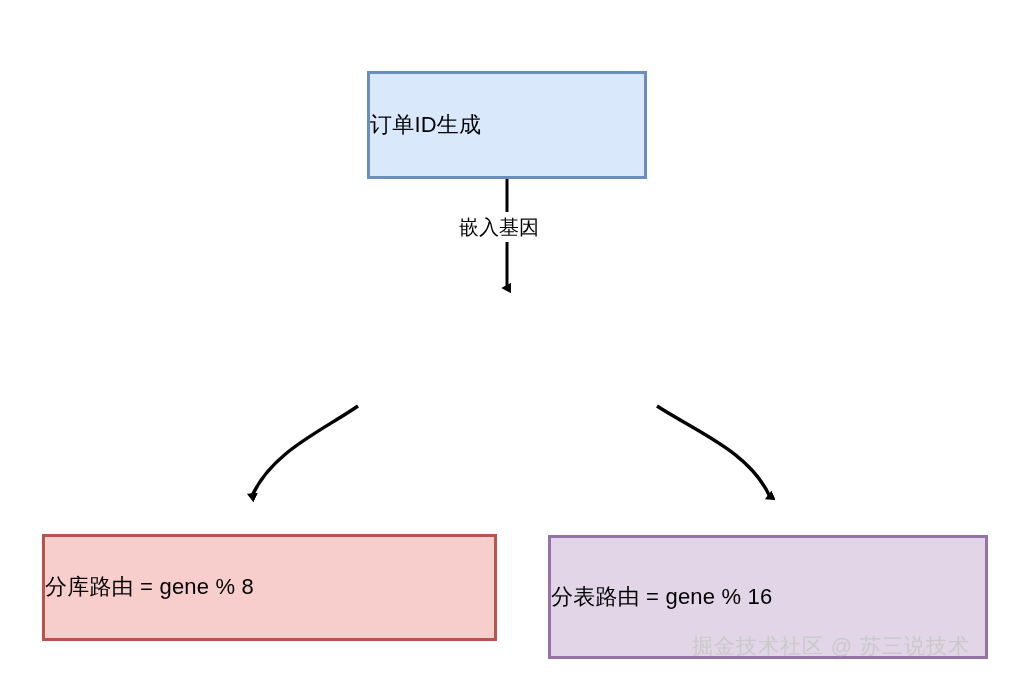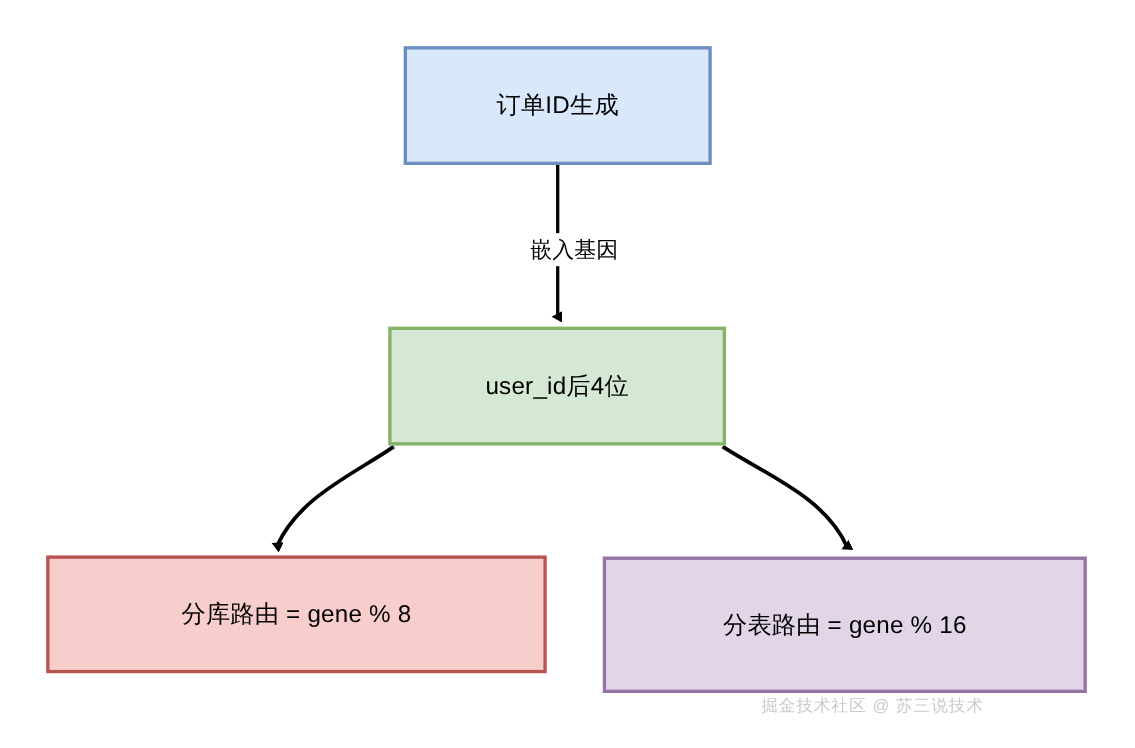--- a/index.html
+++ b/index.html
@@ -27,22 +27,23 @@
     top: 0;
     width: 1032px;
     height: 680px;
     pointer-events: none;
   }
   .node {
     position: absolute;
     box-sizing: border-box;
     display: flex;
     align-items: center;
-    justify-content: center;
+    justify-content: flex-start;
     text-align: center;
+    margin-top: 29px;
   }
   .node-label {
     font-size: 22px;
     color: #000000;
     line-height: 1.2;
     letter-spacing: 0.2px;
     white-space: nowrap;
   }
   #node-order-id {
     left: 367px;
@@ -71,37 +72,37 @@
   #node-table-route {
     left: 548px;
     top: 506px;
     width: 440px;
     height: 124px;
     background: #e1d5e7;
     border: 3px solid #9673a6;
   }
   #edge-label-gene {
     position: absolute;
-    left: 468px;
+    left: 445px;
     top: 212px;
     width: 108px;
     height: 30px;
     display: flex;
     align-items: center;
     justify-content: center;
     font-size: 20px;
     color: #000000;
     background: #ffffff;
     white-space: nowrap;
   }
   #watermark {
     position: absolute;
     left: 692px;
     top: 632px;
-    font-size: 15px;
+    font-size: 21px;
     color: #c9c9c9;
     letter-spacing: 1px;
     white-space: nowrap;
   }
 </style>
 </head>
 <body>
 
 <div id="diagram-canvas">
 
@@ -120,23 +121,20 @@
   </svg>
 
   <div class="node" id="node-order-id">
     <span class="node-label">订单ID生成</span>
   </div>
 
   <div id="edge-label-gene">
     <span>嵌入基因</span>
   </div>
 
-  <div class="node" id="node-user-id-gene">
-    <span class="node-label">user_id后4位</span>
-  </div>
 
   <div class="node" id="node-db-route">
     <span class="node-label">分库路由 = gene % 8</span>
   </div>
 
   <div class="node" id="node-table-route">
     <span class="node-label">分表路由 = gene % 16</span>
   </div>
 
   <div id="watermark">掘金技术社区 @ 苏三说技术</div>

